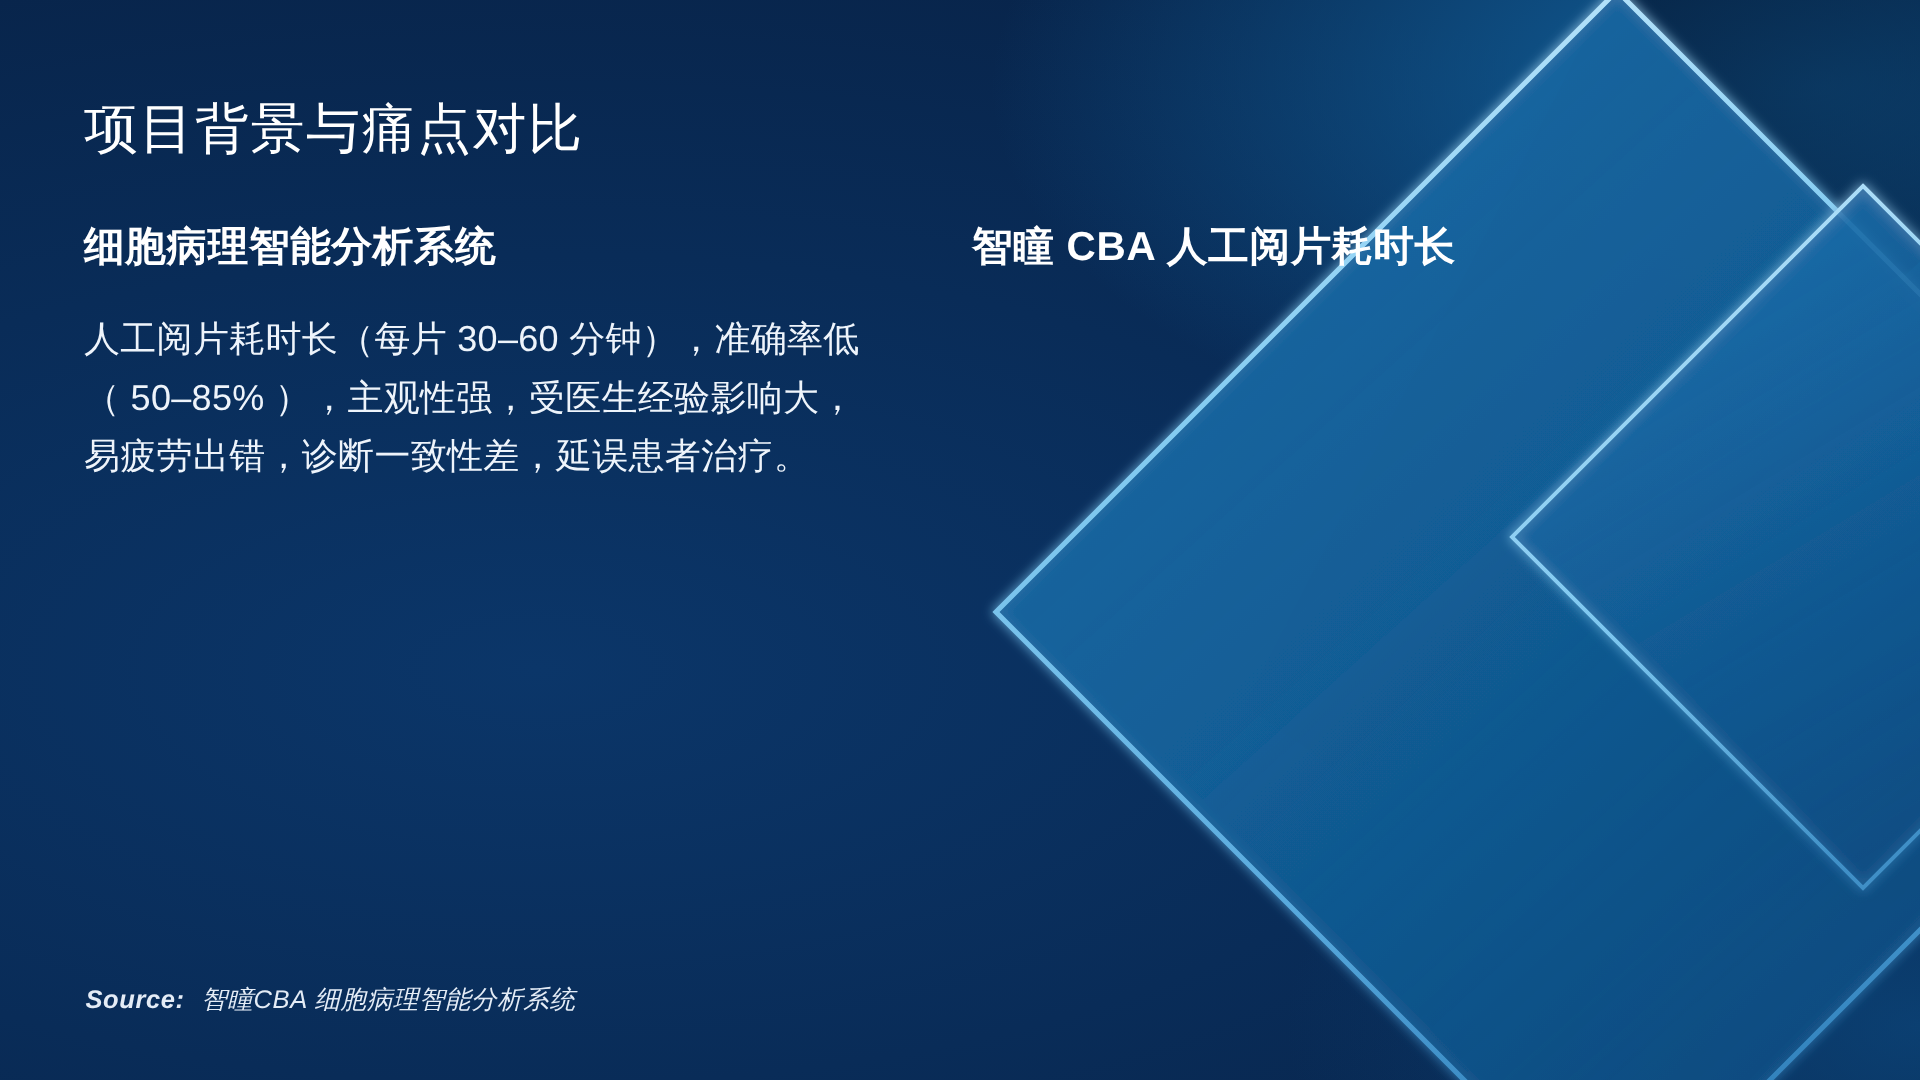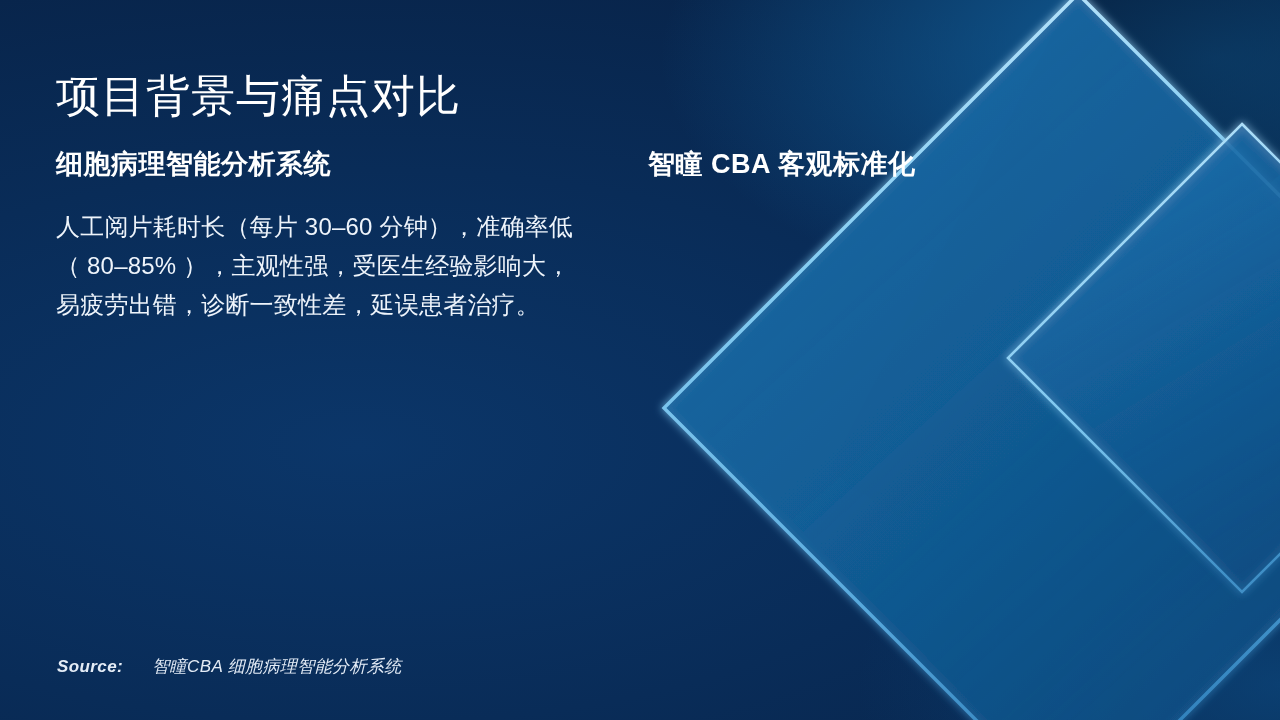--- a/index.html
+++ b/index.html
@@ -26,21 +26,21 @@
     inset: 0;
     pointer-events: none;
   }
   .deco-layer svg { display: block; }
 
   
   .title {
     position: absolute;
     left: 56px;
     top: 42px;
-    font-size: 44px;
+    font-size: 36px;
     line-height: 1.12;
     color: #ffffff;
     font-weight: 400;
     letter-spacing: 1px;
     white-space: nowrap;
   }
 
   .col {
     position: absolute;
     top: 148px;
@@ -72,21 +72,21 @@
     position: absolute;
     left: 57px;
     top: 655px;
     font-size: 17px;
     font-style: italic;
     color: #e4ecf6;
     letter-spacing: 0.4px;
     white-space: nowrap;
   }
   .source .src-label { font-style: italic; font-weight: bold; }
-  .source .src-value { font-style: italic; margin-left: 24px; }
+  .source .src-value { font-style: italic; margin-left: 6px; }
 </style>
 </head>
 <body>
 
 <div class="slide">
 
   <div class="deco-layer">
     <svg width="1280" height="720" viewBox="0 0 1280 720">
       <defs>
         <linearGradient id="dfillBig" x1="0" y1="0" x2="0.9" y2="1">
@@ -131,25 +131,25 @@
       <g filter="url(#softGlow)">
         <polygon points="1242,124 1476,358 1242,592 1008,358" fill="url(#dfillSmall)" stroke="url(#strokeGlowSmall)" stroke-width="2.6"></polygon>
       </g>
     </svg>
   </div>
 
   <h1 class="title">项目背景与痛点对比</h1>
 
   <div class="col col-left">
     <div class="col-head">细胞病理智能分析系统</div>
-    <p class="col-body">人工阅片耗时长（每片 30–60 分钟），准确率低（ 80–85% ），主观性强，受医生经验影响大，易疲劳出错，诊断一致性差，延误患者治疗。</p>
+    <p class="col-body">人工阅片耗时长（每片 30–60 分钟），准确率低（ 50–85% ），主观性强，受医生经验影响大，易疲劳出错，诊断一致性差，延误患者治疗。</p>
   </div>
 
   <div class="col col-right">
-    <div class="col-head">智瞳 CBA 客观标准化</div>
+    <div class="col-head">智瞳 CBA 人工阅片耗时长</div>
   </div>
 
   <div class="source">
     <span class="src-label">Source:</span>
     <span class="src-value">智瞳CBA 细胞病理智能分析系统</span>
   </div>
 
 </div>
 
 </body></html>

